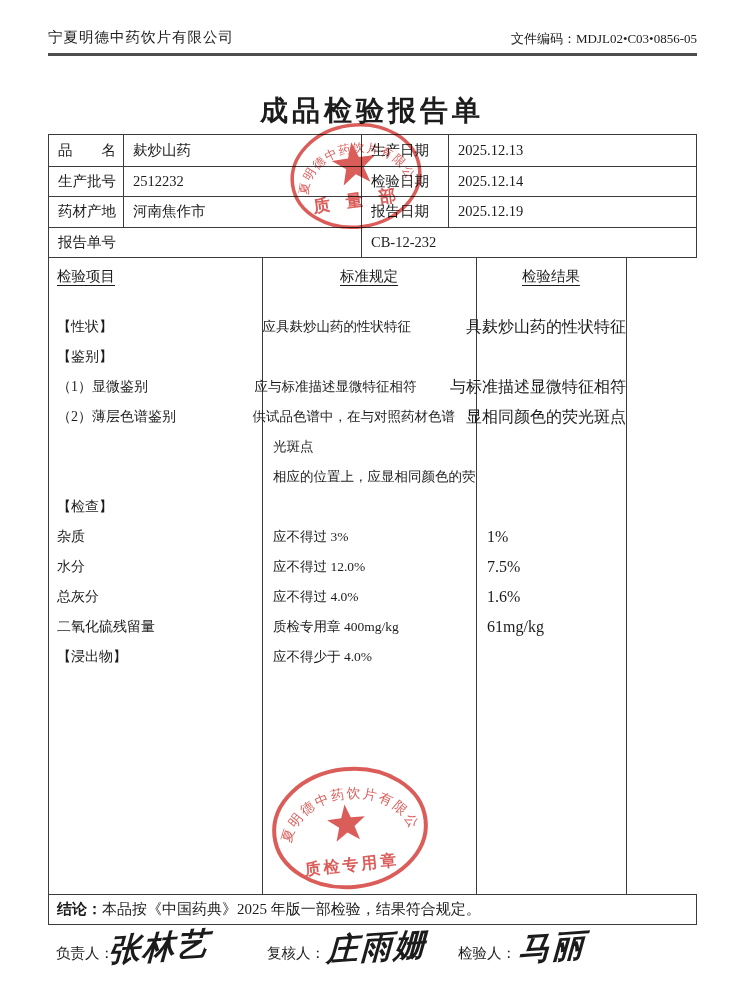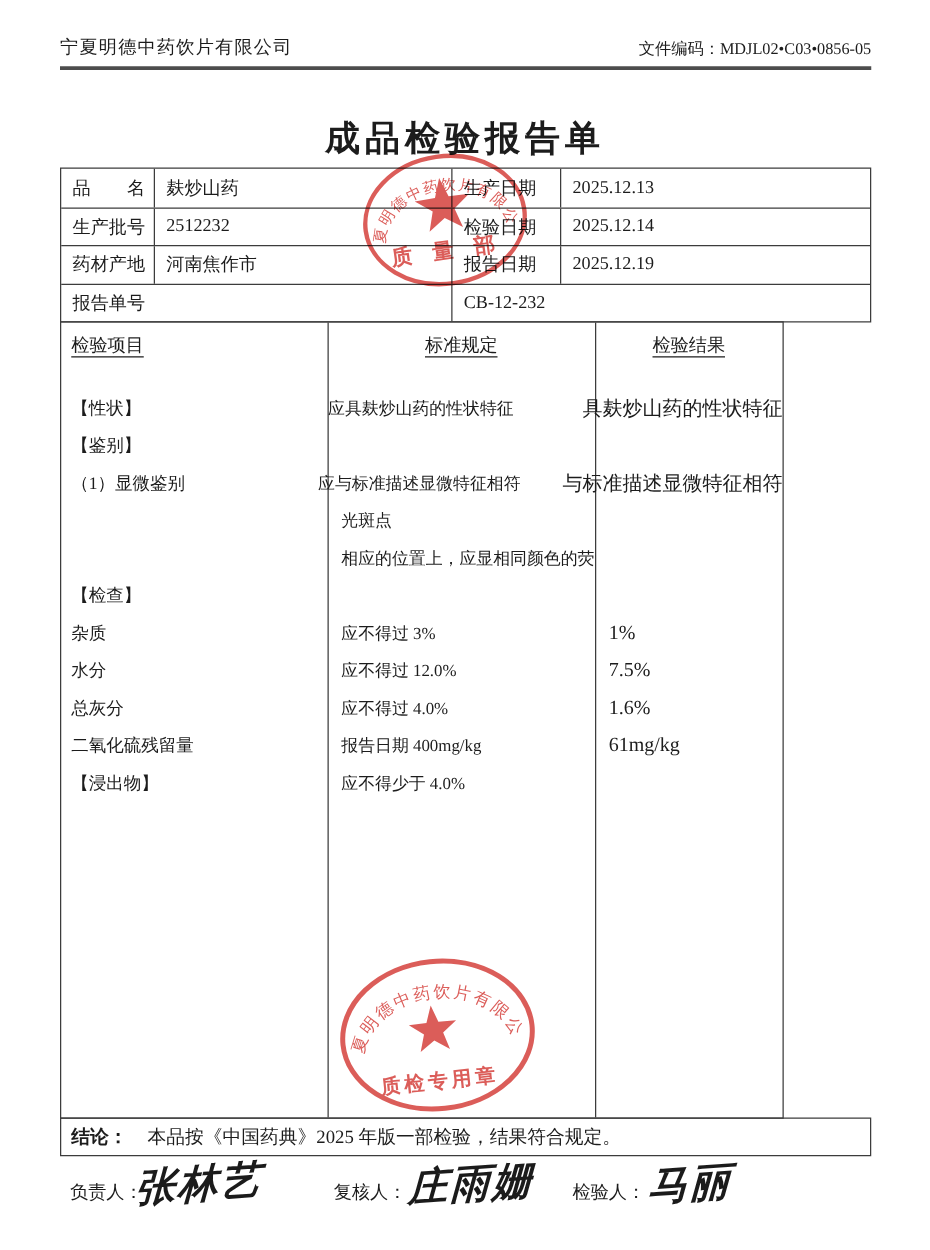--- a/index.html
+++ b/index.html
@@ -35,21 +35,21 @@
   .rhead span{text-decoration:underline;text-underline-offset:4px;}
   .rbody{position:absolute;top:54px;left:0;width:100%;}
   .rrow{display:flex;height:30px;align-items:center;}
   .rc1{width:213px;padding-left:8px;box-sizing:border-box;font-size:14px;white-space:nowrap;}
   .rc2{width:214px;padding-left:11px;box-sizing:border-box;font-size:13.5px;white-space:nowrap;}
   .rc3{flex:1;padding-left:11px;font-size:16px;white-space:nowrap;}
   
   .conclusion{position:absolute;left:48px;top:894px;width:649px;height:31px;
     border:1px solid #3c3c3c;box-sizing:border-box;display:flex;align-items:center;
     padding-left:8px;font-size:15px;}
-  .conclusion .clabel{font-weight:bold;margin-right:16px;}
+  .conclusion .clabel{font-weight:bold;margin-right:0;}
   
   .sig-label{position:absolute;top:944px;font-size:14.5px;}
   .lab-resp{left:56px;} .lab-rev{left:267px;} .lab-insp{left:458px;}
   .signature{position:absolute;top:926px;font-size:32px;font-weight:600;font-style:italic;
     color:#1b1b1b;transform:rotate(-4deg) skewX(-6deg);letter-spacing:2px;
     font-family:"Liberation Serif","DejaVu Serif",serif;}
   .sig1{left:108px;} .sig2{left:326px;} .sig3{left:518px;}
   
   .stamp{position:absolute;mix-blend-mode:multiply;opacity:0.85;}
   .stamp1{left:266px;top:101px;}
@@ -110,20 +110,25 @@
         <div class="rc1">【鉴别】</div>
         <div class="rc2"></div>
         <div class="rc3"></div>
       </div>
       <div class="rrow">
         <div class="rc1">（1）显微鉴别</div>
         <div class="rc2">应与标准描述显微特征相符</div>
         <div class="rc3">与标准描述显微特征相符</div>
       </div>
       <div class="rrow">
+        <div class="rc1">（2）薄层色谱鉴别</div>
+        <div class="rc2">供试品色谱中，在与对照药材色谱</div>
+        <div class="rc3">显相同颜色的荧光斑点</div>
+      </div>
+      <div class="rrow">
         <div class="rc1"></div>
         <div class="rc2">光斑点</div>
         <div class="rc3"></div>
       </div>
       <div class="rrow">
         <div class="rc1"></div>
         <div class="rc2">相应的位置上，应显相同颜色的荧</div>
         <div class="rc3"></div>
       </div>
       <div class="rrow">
@@ -141,21 +146,21 @@
         <div class="rc2">应不得过 12.0%</div>
         <div class="rc3">7.5%</div>
       </div>
       <div class="rrow">
         <div class="rc1">总灰分</div>
         <div class="rc2">应不得过 4.0%</div>
         <div class="rc3">1.6%</div>
       </div>
       <div class="rrow">
         <div class="rc1">二氧化硫残留量</div>
-        <div class="rc2">报告日期 400mg/kg</div>
+        <div class="rc2">质检专用章 400mg/kg</div>
         <div class="rc3">61mg/kg</div>
       </div>
       <div class="rrow">
         <div class="rc1">【浸出物】</div>
         <div class="rc2">应不得少于 4.0%</div>
       </div>
     </div>
   </div>
 
   <div class="conclusion">

